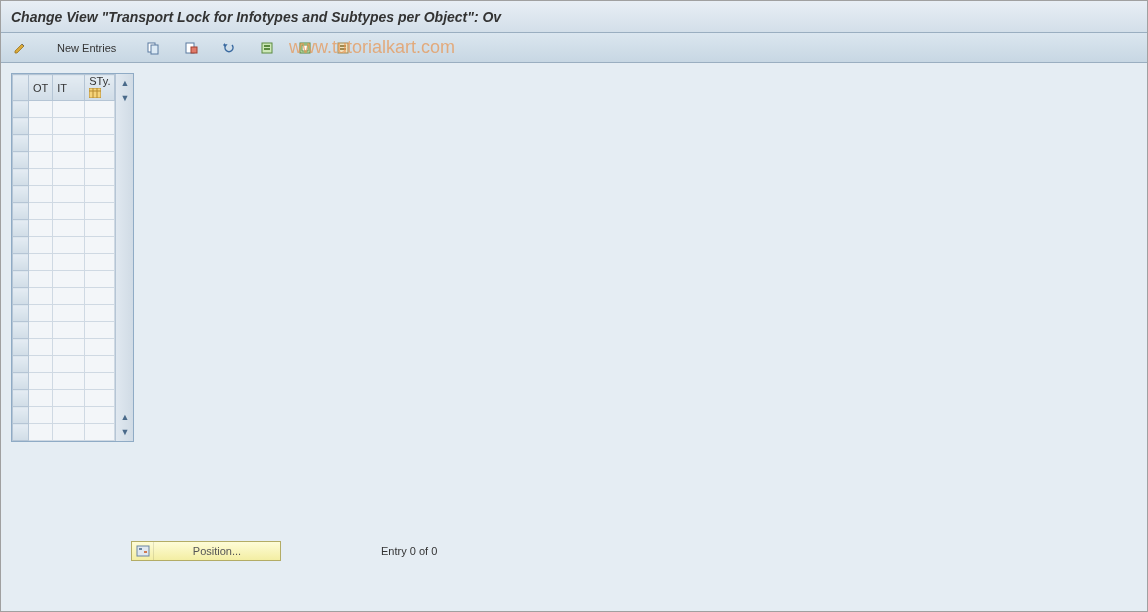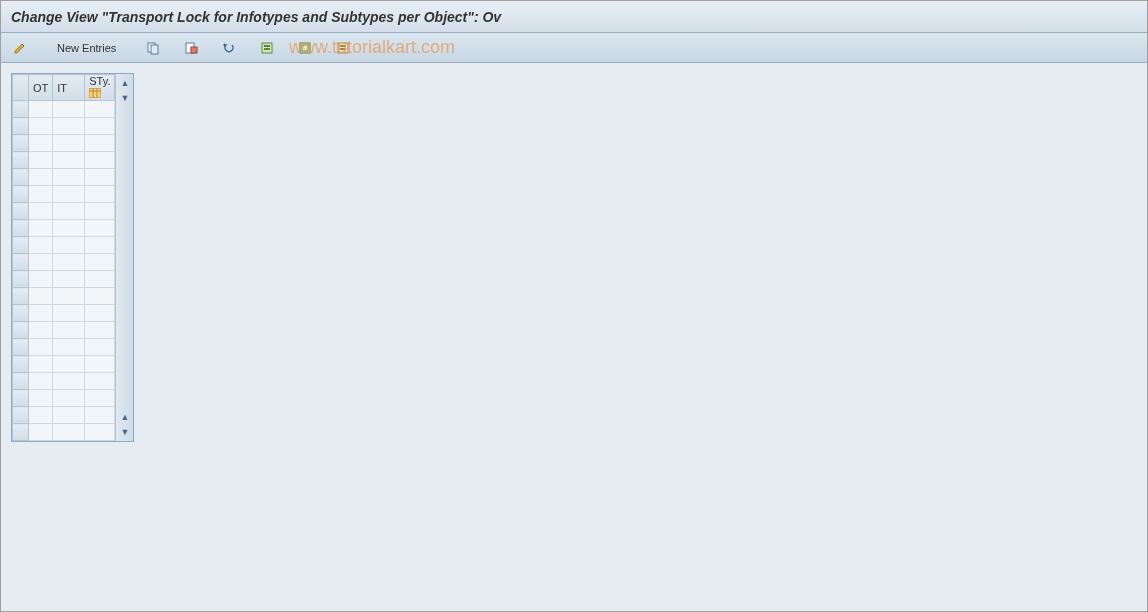--- a/index.html
+++ b/index.html
@@ -364,13 +364,26 @@
         <div class="scroll-btn">▼</div>
       </div>
       <div class="scroll-mid"></div>
       <div class="top-scroll-pair">
         <div class="scroll-btn">▲</div>
         <div class="scroll-btn">▼</div>
       </div>
     </div>
   </div>
 
+  <div class="bottom-bar">
+    <div class="position-btn">
+      <span class="picon">
+        <svg width="14" height="12" viewBox="0 0 14 12">
+            <rect x="1" y="1" width="12" height="10" fill="#e0e8f0" stroke="#6a85a0"></rect>
+            <rect x="3" y="3" width="3" height="2" fill="#6a85a0"></rect>
+            <rect x="8" y="6" width="3" height="2" fill="#d07a50"></rect>
+          </svg>
+      </span>
+      <span class="plabel">Position...</span>
+    </div>
+    <span class="entry-text">Entry 0 of 0</span>
+  </div>
 </div>
 
 </body></html>

